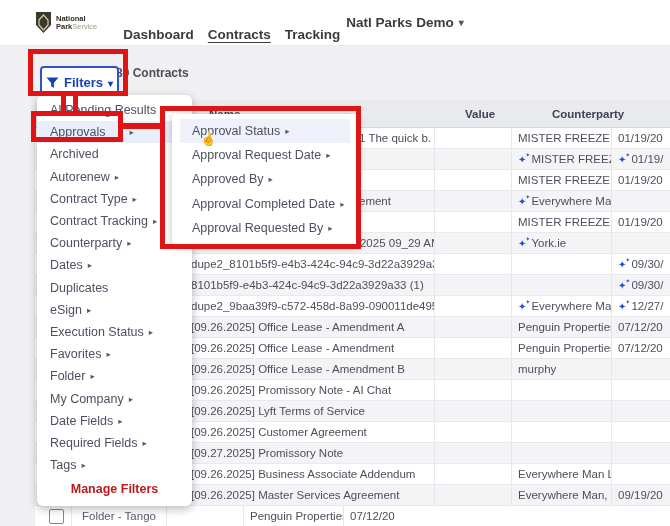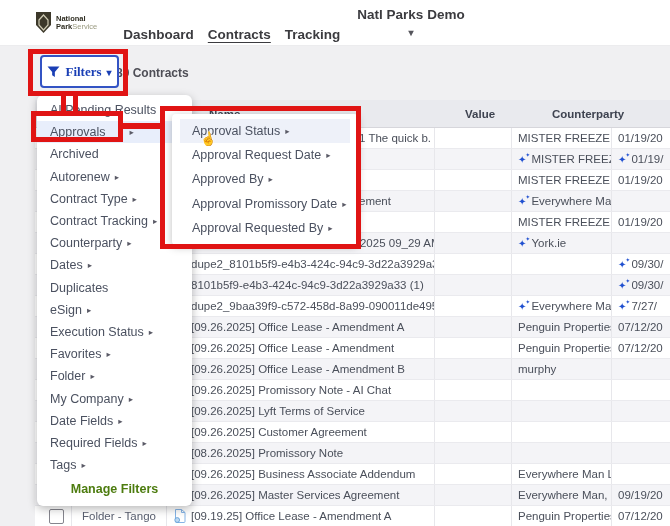--- a/index.html
+++ b/index.html
@@ -8,25 +8,25 @@
 
   
   .navbar{position:absolute;left:0;top:0;width:670px;height:46px;background:#fff;display:flex;align-items:center;padding-left:35px;box-sizing:border-box;border-bottom:1px solid #ececee;}
   .logo{display:flex;align-items:center;gap:4px;margin-right:26px;}
   .logo-text{line-height:8px;font-size:7.5px;color:#2e2c20;}
   .logo-text b{font-weight:bold;}
   .logo-text .svc{color:#9a9a80;}
   .nav-links{display:flex;align-items:center;gap:14px;font-size:13.5px;font-weight:bold;color:#3b3b3f;margin-top:24px;}
   .nav-link{cursor:pointer;}
   .nav-link.active{text-decoration:underline;text-underline-offset:3px;}
-  .account{display:flex;align-items:center;gap:5px;font-size:13.5px;font-weight:bold;color:#3b3b3f;margin-left:17px;cursor:pointer;flex-direction:column;}
+  .account{display:flex;align-items:center;gap:5px;font-size:13.5px;font-weight:bold;color:#3b3b3f;margin-left:6px;cursor:pointer;}
   .acc-caret{font-size:10px;color:#55555c;}
 
   
-  .filters-btn{position:absolute;left:40px;top:55px;width:79px;height:33px;background:#fff;border:2px solid #3353c4;border-radius:4px;box-sizing:border-box;display:flex;align-items:center;justify-content:center;gap:5px;color:#1a3fb5;font-size:13px;font-weight:bold;cursor:pointer;z-index:2;font-family:Liberation Serif, serif;}
+  .filters-btn{position:absolute;left:40px;top:66px;width:79px;height:33px;background:#fff;border:2px solid #3353c4;border-radius:4px;box-sizing:border-box;display:flex;align-items:center;justify-content:center;gap:5px;color:#1a3fb5;font-size:13px;font-weight:bold;cursor:pointer;z-index:2;}
   .filters-caret{font-size:10px;margin-top:1px;}
   .contracts-count{position:absolute;left:116px;top:66px;font-size:12px;font-weight:bold;color:#4e4e56;}
 
   
   .thead{position:absolute;left:35px;top:100px;right:0;height:28px;background:#e9eaee;border-bottom:1px solid #d6d6db;display:flex;align-items:center;font-size:11.5px;font-weight:bold;color:#3e4350;box-sizing:border-box;z-index:1;gap:8px;}
   .h-cb{width:37px;}
   .h-folder{width:95px;}
   .h-name{width:268px;padding-left:26px;box-sizing:border-box;}
   .h-value{width:77px;padding-left:6px;box-sizing:border-box;}
   .h-cp{width:100px;padding-left:8px;box-sizing:border-box;}
@@ -45,21 +45,21 @@
   .frag{margin-left:185px;}
   .doc-ic{flex:0 0 auto;display:flex;}
   .spark{position:relative;color:#2050d0;font-size:10px;font-style:normal;margin-right:5px;flex:0 0 auto;}
   .spark i{position:absolute;font-size:6px;top:-3px;right:-4px;font-style:normal;}
 
   
   .menu{position:absolute;left:37px;top:95px;width:155px;background:#fff;border-radius:6px;box-shadow:0 3px 10px rgba(0,0,0,.28);z-index:5;padding-top:4px;}
   .menu-item{display:flex;align-items:center;height:22.2px;padding-left:13px;font-size:12.5px;color:#4b5160;cursor:pointer;}
   .menu-item.hl{background:#e8eefb;gap:19px;}
   .chev{margin-left:5px;font-size:8.5px;color:#5a5a66;}
-  .manage{text-align:center;font-weight:bold;color:#4d7c0f;font-size:12.5px;padding:6px 0 10px;cursor:pointer;}
+  .manage{text-align:center;font-weight:bold;color:#b91c1c;font-size:12.5px;padding:6px 0 10px;cursor:pointer;}
 
   
   .submenu{position:absolute;left:172px;top:114px;width:170px;background:#fff;border-radius:4px;box-shadow:0 2px 8px rgba(0,0,0,.25);z-index:6;padding:5px 8px;}
   .sub-item{display:flex;align-items:center;height:24.2px;padding-left:12px;font-size:12.5px;color:#4b5160;cursor:pointer;}
   .sub-item.hl{background:#eef1f9;}
 
   
   .rb{position:absolute;border:5px solid #e01414;box-sizing:border-box;z-index:10;pointer-events:none;}
   .rb-filters{left:28px;top:49px;width:100px;height:47px;}
   .rb-approvals{left:31px;top:111px;width:92px;height:31px;}
@@ -253,21 +253,21 @@
           </span>
           <span>dupe2_9baa39f9-c572-458d-8a99-090011de4957</span>
         </div>
         <div class="cell c-value"></div>
         <div class="cell c-cp">
           <span class="spark">✦<i>✦</i></span>
           <span>Everywhere Ma…</span>
         </div>
         <div class="cell c-eff">
           <span class="spark">✦<i>✦</i></span>
-          <span>7/27/</span>
+          <span>12/27/</span>
         </div>
       </div>
       <div class="trow">
         <div class="cell c-cb"></div>
         <div class="cell c-folder"></div>
         <div class="cell c-name">
           <span class="doc-ic">
             <svg width="12" height="14" viewBox="0 0 12 14">
               <path d="M1.5.5h6L11 3.5v9a1 1 0 0 1-1 1H2.5a1 1 0 0 1-1-1z" fill="#fff" stroke="#85b4e6"></path>
               <path d="M7.5.5v3H11" fill="none" stroke="#85b4e6"></path>
@@ -379,21 +379,21 @@
         <div class="cell c-cb"></div>
         <div class="cell c-folder"></div>
         <div class="cell c-name">
           <span class="doc-ic">
             <svg width="12" height="14" viewBox="0 0 12 14">
               <path d="M1.5.5h6L11 3.5v9a1 1 0 0 1-1 1H2.5a1 1 0 0 1-1-1z" fill="#fff" stroke="#85b4e6"></path>
               <path d="M7.5.5v3H11" fill="none" stroke="#85b4e6"></path>
               <circle cx="3.2" cy="11" r="2.4" fill="#bcd9f2" stroke="#5b9bd5" stroke-width=".8"></circle>
             </svg>
           </span>
-          <span>[08.26.2025] Promissory Note</span>
+          <span>[09.27.2025] Promissory Note</span>
         </div>
         <div class="cell c-value"></div>
         <div class="cell c-cp"></div>
         <div class="cell c-eff"></div>
       </div>
       <div class="trow">
         <div class="cell c-cb"></div>
         <div class="cell c-folder"></div>
         <div class="cell c-name">
           <span class="doc-ic">
@@ -432,30 +432,20 @@
         </div>
         <div class="cell c-eff">
           <span>09/19/20</span>
         </div>
       </div>
       <div class="trow">
         <div class="cell c-cb">
           <div class="checkbox"></div>
         </div>
         <div class="cell c-folder">Folder - Tango</div>
-        <div class="cell c-name">
-          <span class="doc-ic">
-            <svg width="12" height="14" viewBox="0 0 12 14">
-              <path d="M1.5.5h6L11 3.5v9a1 1 0 0 1-1 1H2.5a1 1 0 0 1-1-1z" fill="#fff" stroke="#85b4e6"></path>
-              <path d="M7.5.5v3H11" fill="none" stroke="#85b4e6"></path>
-              <circle cx="3.2" cy="11" r="2.4" fill="#bcd9f2" stroke="#5b9bd5" stroke-width=".8"></circle>
-            </svg>
-          </span>
-          <span>[09.19.25] Office Lease - Amendment A</span>
-        </div>
         <div class="cell c-value"></div>
         <div class="cell c-cp">
           <span>Penguin Properties…</span>
         </div>
         <div class="cell c-eff">
           <span>07/12/20</span>
         </div>
       </div>
     </div>
 
@@ -536,21 +526,21 @@
       </div>
       <div class="sub-item">
         <span>Approval Request Date</span>
         <span class="chev">▸</span>
       </div>
       <div class="sub-item">
         <span>Approved By</span>
         <span class="chev">▸</span>
       </div>
       <div class="sub-item">
-        <span>Approval Promissory Date</span>
+        <span>Approval Completed Date</span>
         <span class="chev">▸</span>
       </div>
       <div class="sub-item">
         <span>Approval Requested By</span>
         <span class="chev">▸</span>
       </div>
     </div>
 
   <div class="rb rb-filters"></div>
   <div class="conn-v"></div>

